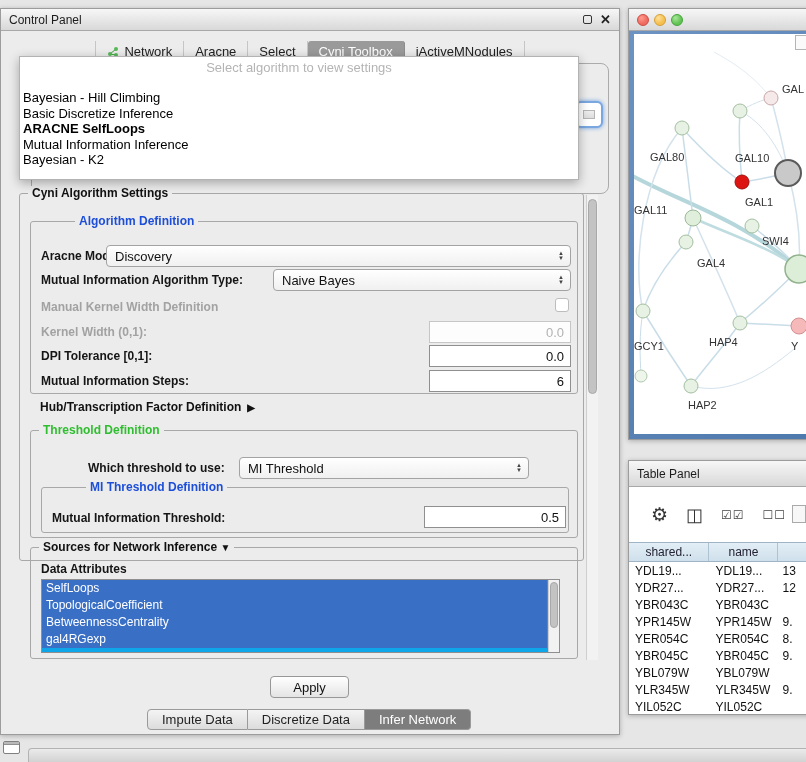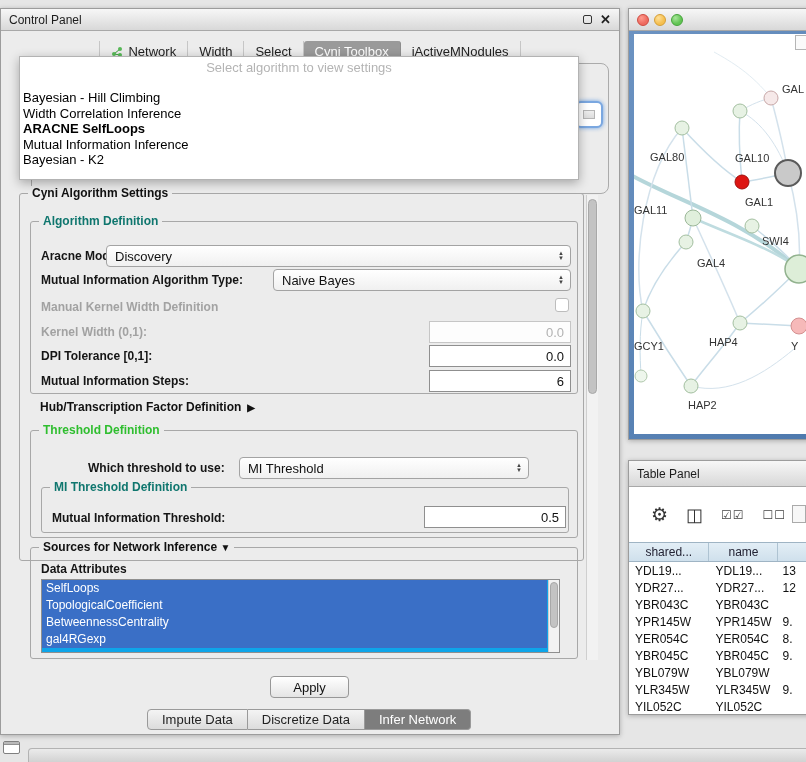--- a/index.html
+++ b/index.html
@@ -26,21 +26,21 @@
   .focus-btn .glyph { width:12px; height:9px; border:1px solid #b5b5b5; background:linear-gradient(#eee,#ddd); }
 
   .popup { position:absolute; left:18px; top:47px; width:560px; height:124px; background:#fff; border:1px solid #b3b3b3; box-shadow:0 3px 10px rgba(0,0,0,.3); z-index:20; }
   .popup-header { text-align:center; color:#b4b4b4; font-size:13px; line-height:18px; margin-top:2px; }
   .popup-items { margin-top:13px; }
   .popup-item { font-size:13px; line-height:15.5px; padding-left:3px; color:#000; white-space:nowrap; }
   .popup-item.bold { font-weight:bold; }
 
   .group { position:absolute; border:1px solid #a8a8a8; border-radius:3px; }
   .gtitle { position:absolute; top:-8px; left:8px; background:#ececec; padding:0 4px; font-size:12px; font-weight:bold; color:#111; white-space:nowrap; }
-  .gtitle.blue { color:#0f766e; }
+  .gtitle.blue { color:#1d4ed8;margin-left:36px; }
   .gtitle.green { color:#2fbe2f; }
 
   .lbl { position:absolute; font-size:12px; font-weight:bold; color:#151515; white-space:nowrap; line-height:14px; }
   .lbl.disabled { color:#a2a2a2; }
 
   .combo { position:absolute; height:22px; background:linear-gradient(#ffffff,#f0f0f0); border:1px solid #a3a3a3; border-radius:4px; display:flex; align-items:center; font-size:13px; color:#111; padding:0 22px 0 8px; }
   .combo .arrows { position:absolute; right:6px; top:50%; transform:translateY(-50%); display:flex; flex-direction:column; align-items:center; font-size:6px; line-height:5px; color:#444; }
 
   .tfield { position:absolute; height:22px; background:#fff; border:1px solid #8f8f8f; font-size:13px; color:#111; padding:0 6px; display:flex; align-items:center; justify-content:flex-end; }
   .tfield.disabled { border-color:#c6c6c6; color:#b2b2b2; background:#fdfdfd; }
@@ -111,21 +111,21 @@
         <svg width="12" height="12" viewBox="0 0 12 12">
           <line x1="3" y1="8" x2="9" y2="3" stroke="#3aa03a" stroke-width="1"></line>
           <line x1="3" y1="8" x2="9" y2="9" stroke="#3aa03a" stroke-width="1"></line>
           <circle cx="3" cy="8" r="2" fill="#57b957"></circle>
             <circle cx="9" cy="3" r="2" fill="#57b957"></circle>
             <circle cx="9" cy="9" r="2" fill="#57b957"></circle>
         </svg>
         <span>Network</span>
       </div>
       <div class="tab">
-          <span>Width</span>
+          <span>Aracne</span>
         </div>
       <div class="tab">
           <span>Select</span>
         </div>
       <div class="tab selected">
           <span>Cyni Toolbox</span>
         </div>
       <div class="tab">
           <span>jActiveMNodules</span>
         </div>
@@ -134,21 +134,21 @@
     <div class="algo-outline">
       <div class="focus-btn">
         <span class="glyph"></span>
       </div>
     </div>
 
     <div class="popup">
       <div class="popup-header">Select algorithm to view settings</div>
       <div class="popup-items">
         <div class="popup-item">Bayesian - Hill Climbing</div>
-        <div class="popup-item">Width Correlation Inference</div>
+        <div class="popup-item">Basic Discretize Inference</div>
         <div class="popup-item bold">ARACNE SelfLoops</div>
         <div class="popup-item">Mutual Information Inference</div>
         <div class="popup-item">Bayesian - K2</div>
       </div>
     </div>
 
     <div class="group" style="left:18px; top:184px; width:565px; height:368px;">
       <span class="gtitle">Cyni Algorithm Settings</span>
 
       <div class="group" style="left:10px; top:27px; width:548px; height:173px;">

